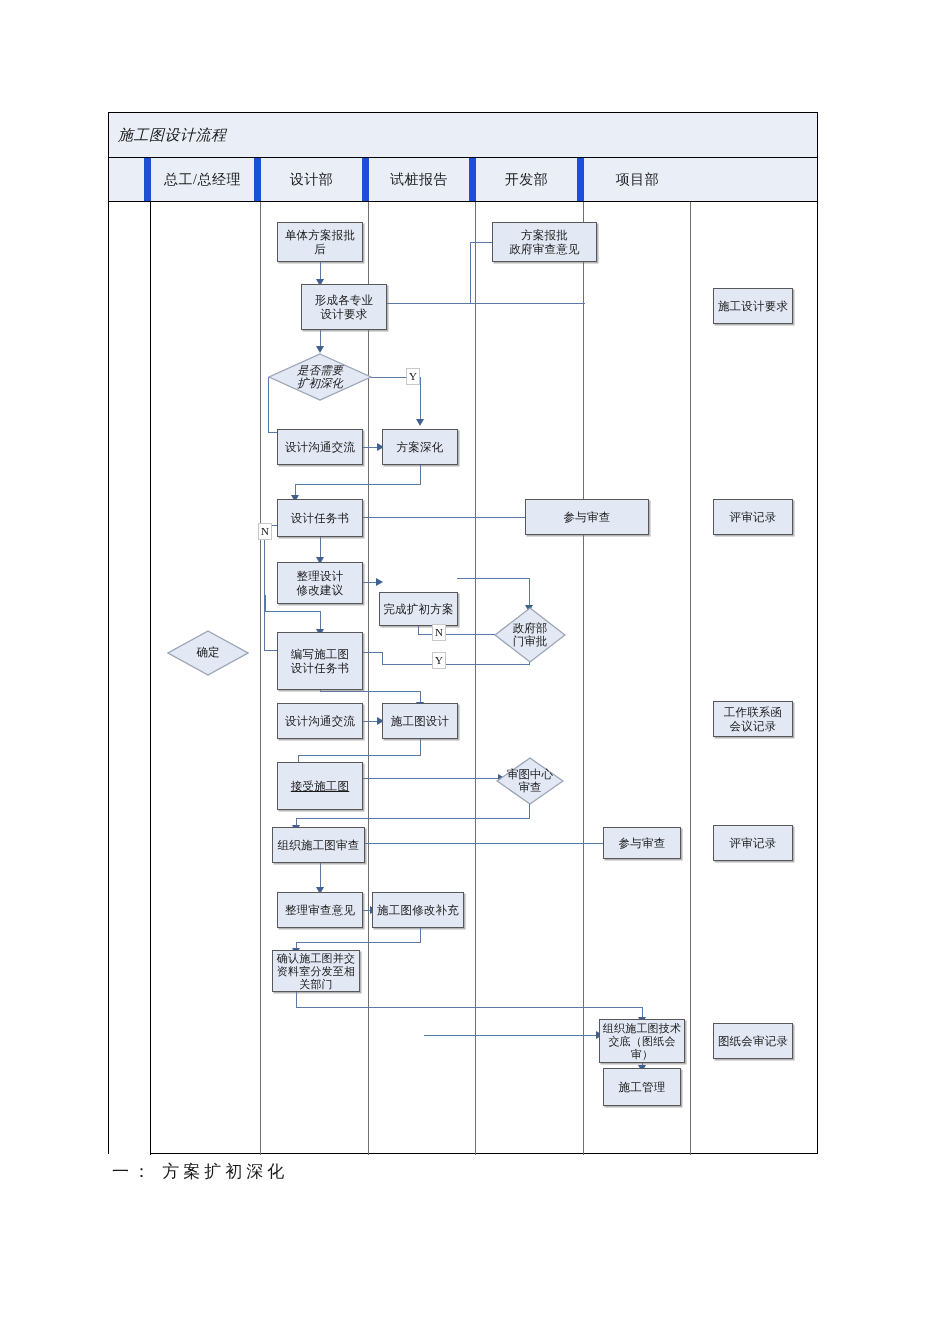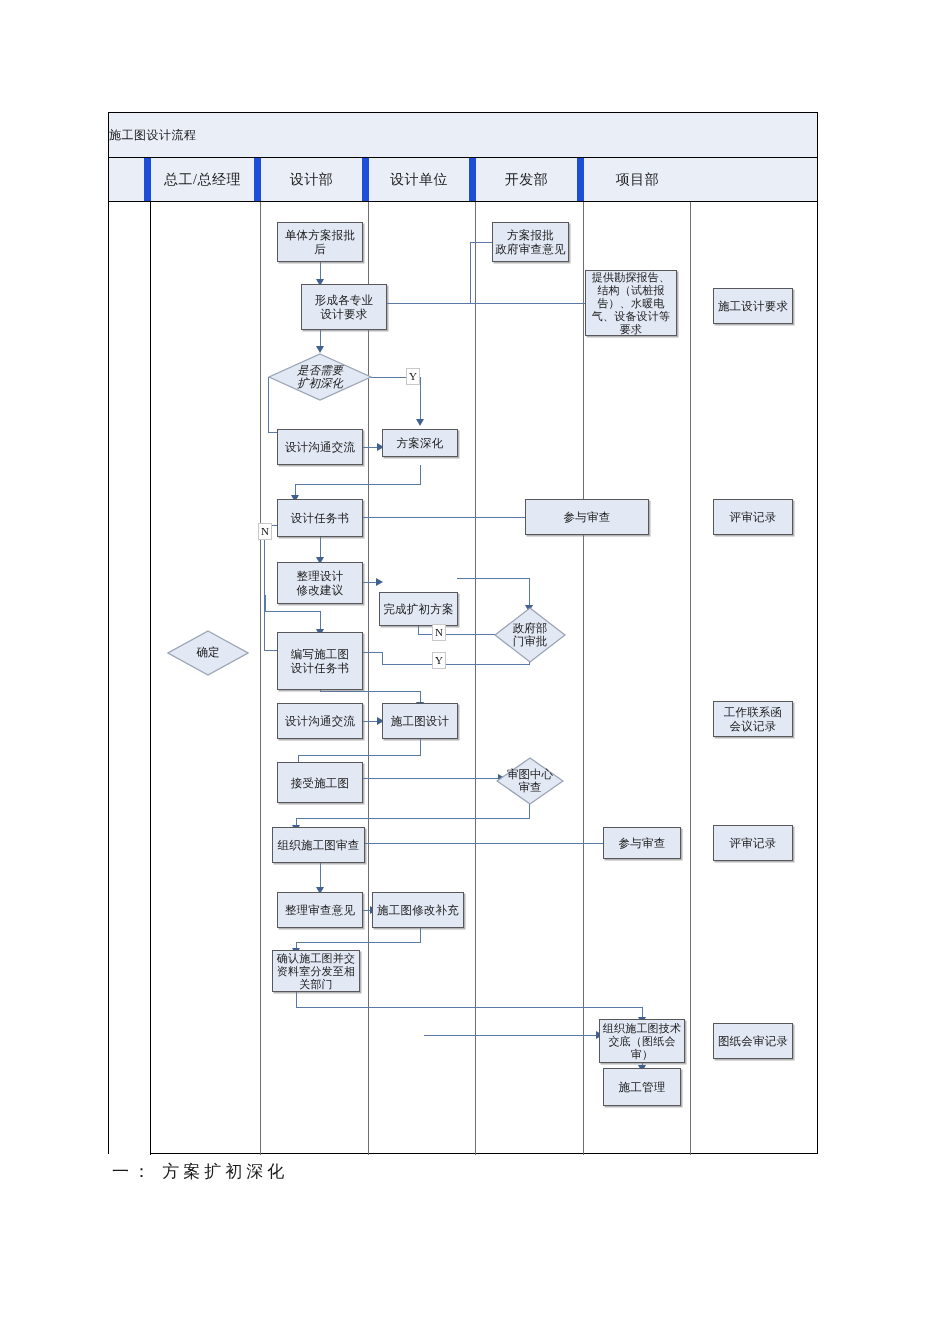--- a/index.html
+++ b/index.html
@@ -36,23 +36,25 @@
     left: 0; top: 0;
     width: 100%;
     height: 45px;
     box-sizing: border-box;
     border-bottom: 1px solid #000000;
     background: #eaeef7;
     display: flex;
     align-items: center;
   }
   .title-bar .title-text {
-    font-size: 12px;
+    padding-left: 9px;
+    font-size: 15px;
     color: #1a1a1a;
     letter-spacing: 0.5px;
+    font-style: italic;
   }
 
   .header-row {
     position: absolute;
     left: 0; top: 45px;
     width: 100%;
     height: 44px;
     box-sizing: border-box;
     border-bottom: 1px solid #000000;
     background: #eaeef7;
@@ -186,21 +188,21 @@
   <div class="frame">
 
     <div class="title-bar">
       <span class="title-text">施工图设计流程</span>
     </div>
 
     <div class="header-row">
       <div class="hcell" style="width:42px"></div>
       <div class="hcell" style="width:110px">总工/总经理</div>
       <div class="hcell" style="width:108px">设计部</div>
-      <div class="hcell" style="width:107px">设计单位</div>
+      <div class="hcell" style="width:107px">试桩报告</div>
       <div class="hcell" style="width:108px">开发部</div>
       <div class="hcell" style="width:107px">项目部</div>
     </div>
 
     <div class="body-cols">
       <div class="bcell first" style="width:42px"></div>
       <div class="bcell" style="width:110px"></div>
       <div class="bcell" style="width:108px"></div>
       <div class="bcell" style="width:107px"></div>
       <div class="bcell" style="width:108px"></div>
@@ -312,38 +314,37 @@
   <div class="arrow down" style="left:637.5px; top:1017px;"></div>
 
   <div class="ln lnh" style="left:424px; top:1035px; width:175px;"></div>
   <div class="arrow right" style="left:596px; top:1030.5px;"></div>
 
   <div class="ln lnv" style="left:642px; top:1055px; height:12px;"></div>
   <div class="arrow down" style="left:637.5px; top:1065px;"></div>
 
   <div class="node" style="left:277px; top:222px; width:86px; height:40px;">单体方案报批后</div>
 
-  <div class="node" style="left:492px; top:222px; width:77px; height:40px;">方案报批<br>政府审查意见</div>
-
-  <div class="node tight" style="left:585px; top:270px; width:92px; height:66px;">提供勘探报告、结构（试桩报告）、水暖电气、设备设计等要求</div>
+  <div class="node" style="left:492px; top:222px; width:105px; height:40px;">方案报批<br>政府审查意见</div>
+
 
   <div class="node" style="left:277px; top:284px; width:86px; height:46px;margin-left:24px;">形成各专业<br>设计要求</div>
 
   <div class="node" style="left:713px; top:288px; width:80px; height:36px;">施工设计要求</div>
 
   <div class="diamond-wrap" style="left:268px; top:353px; width:104px; height:48px;font-style:italic;">
     <svg class="dshape" viewBox="0 0 104 48" preserveAspectRatio="none">
       <polygon points="52,1 103,24 52,47 1,24" fill="#e2e8f4" stroke="#9aa3b4" stroke-width="1.3"></polygon>
     </svg>
     <div class="dlabel">是否需要<br>扩初深化</div>
   </div>
 
   <div class="node" style="left:277px; top:429px; width:86px; height:36px;">设计沟通交流</div>
 
-  <div class="node" style="left:382px; top:429px; width:76px; height:28px;">方案深化</div>
+  <div class="node" style="left:382px; top:429px; width:76px; height:36px;">方案深化</div>
 
   <div class="node" style="left:277px; top:499px; width:86px; height:38px;">设计任务书</div>
 
   <div class="node" style="left:525px; top:499px; width:124px; height:36px;">参与审查</div>
 
   <div class="node" style="left:713px; top:499px; width:80px; height:36px;">评审记录</div>
 
   <div class="node" style="left:277px; top:562px; width:86px; height:42px;">整理设计<br>修改建议</div>
 
   <div class="node" style="left:379px; top:592px; width:79px; height:34px;">完成扩初方案</div>
@@ -363,21 +364,21 @@
   </div>
 
   <div class="node" style="left:277px; top:632px; width:86px; height:58px;">编写施工图<br>设计任务书</div>
 
   <div class="node" style="left:277px; top:703px; width:86px; height:36px;">设计沟通交流</div>
 
   <div class="node" style="left:382px; top:703px; width:76px; height:36px;">施工图设计</div>
 
   <div class="node" style="left:713px; top:701px; width:80px; height:36px;">工作联系函<br>会议记录</div>
 
-  <div class="node" style="left:277px; top:762px; width:86px; height:41px;">接受施工图</div>
+  <div class="node" style="left:277px; top:762px; width:86px; height:48px;text-decoration:underline;">接受施工图</div>
 
   <div class="diamond-wrap" style="left:496px; top:757px; width:68px; height:48px;">
     <svg class="dshape" viewBox="0 0 68 48" preserveAspectRatio="none">
       <polygon points="34,1 67,24 34,47 1,24" fill="#e2e8f4" stroke="#9aa3b4" stroke-width="1.3"></polygon>
     </svg>
     <div class="dlabel">审图中心<br>审查</div>
   </div>
 
   <div class="node" style="left:272px; top:827px; width:93px; height:36px;">组织施工图审查</div>
 

